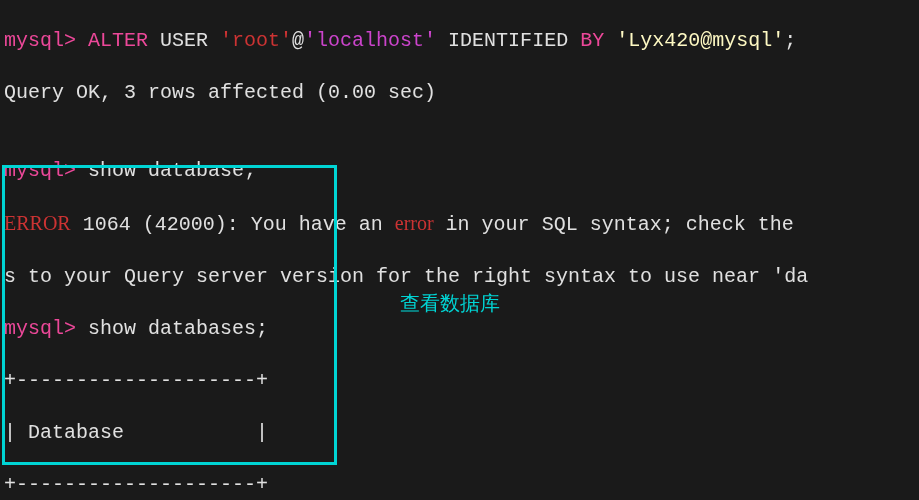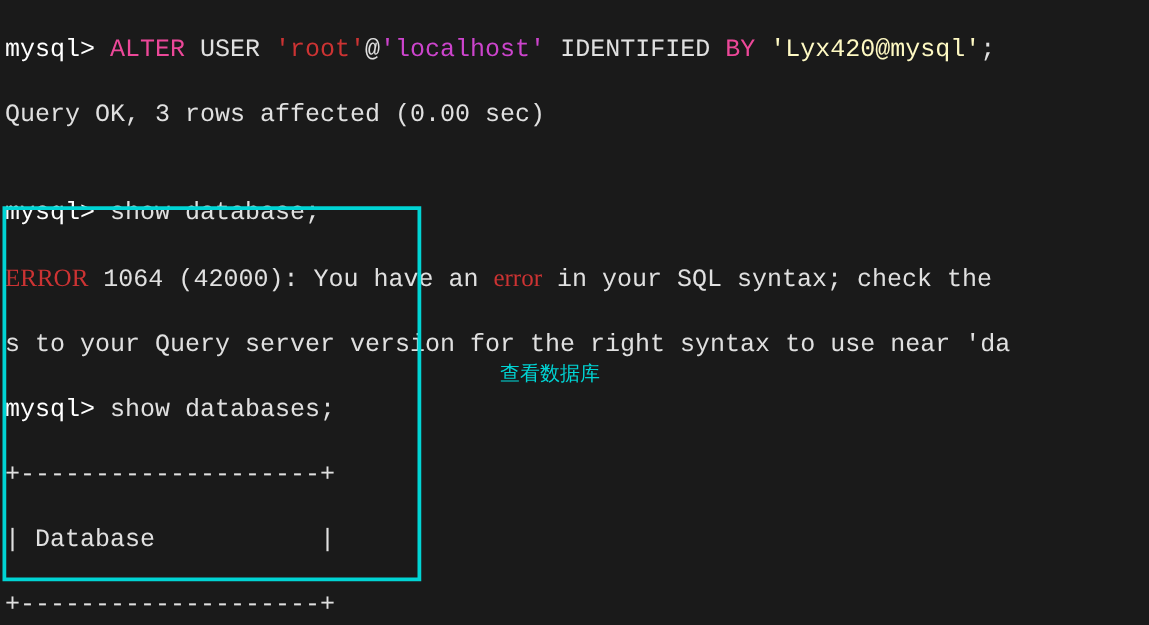--- a/index.html
+++ b/index.html
@@ -15,21 +15,21 @@
       color: #e0e0e0;
       width: 919px;
       height: 500px;
       overflow: hidden;
       padding: 2px 4px;
     }
     .terminal {
       white-space: pre;
     }
     .prompt {
-      color: #ffffff;
+      color: #ec4899;
     }
     .kw-teal {
       color: #ec4899;
     }
     .str-red {
       color: #cc3333;
     }
     .str-magenta {
       color: #cc44cc;
     }
@@ -49,21 +49,21 @@
       left: 2px;
       top: 165px;
       width: 335px;
       height: 300px;
       pointer-events: none;
     }
     .annotation {
       position: absolute;
       color: #00d4d4;
       font-family: sans-serif;
-      font-size: 16px;
+      font-size: 20px;
       left: 400px;
       top: 290px;
     }
     .line {
       display: block;
     }
   </style>
 </head>
 <body>
 

